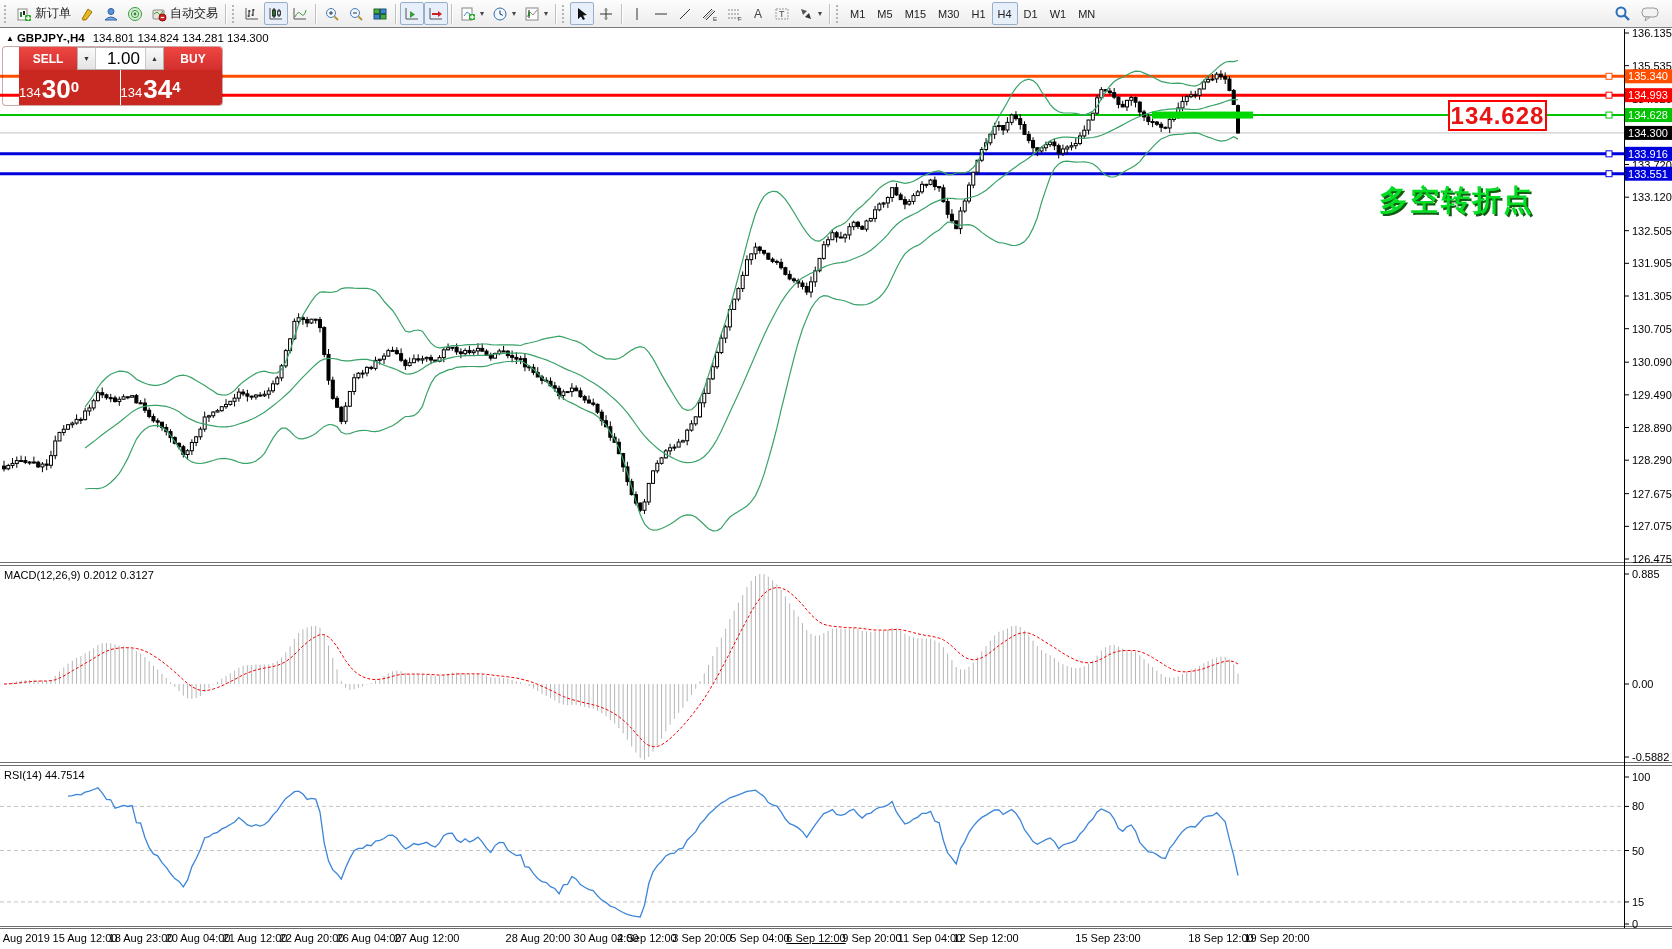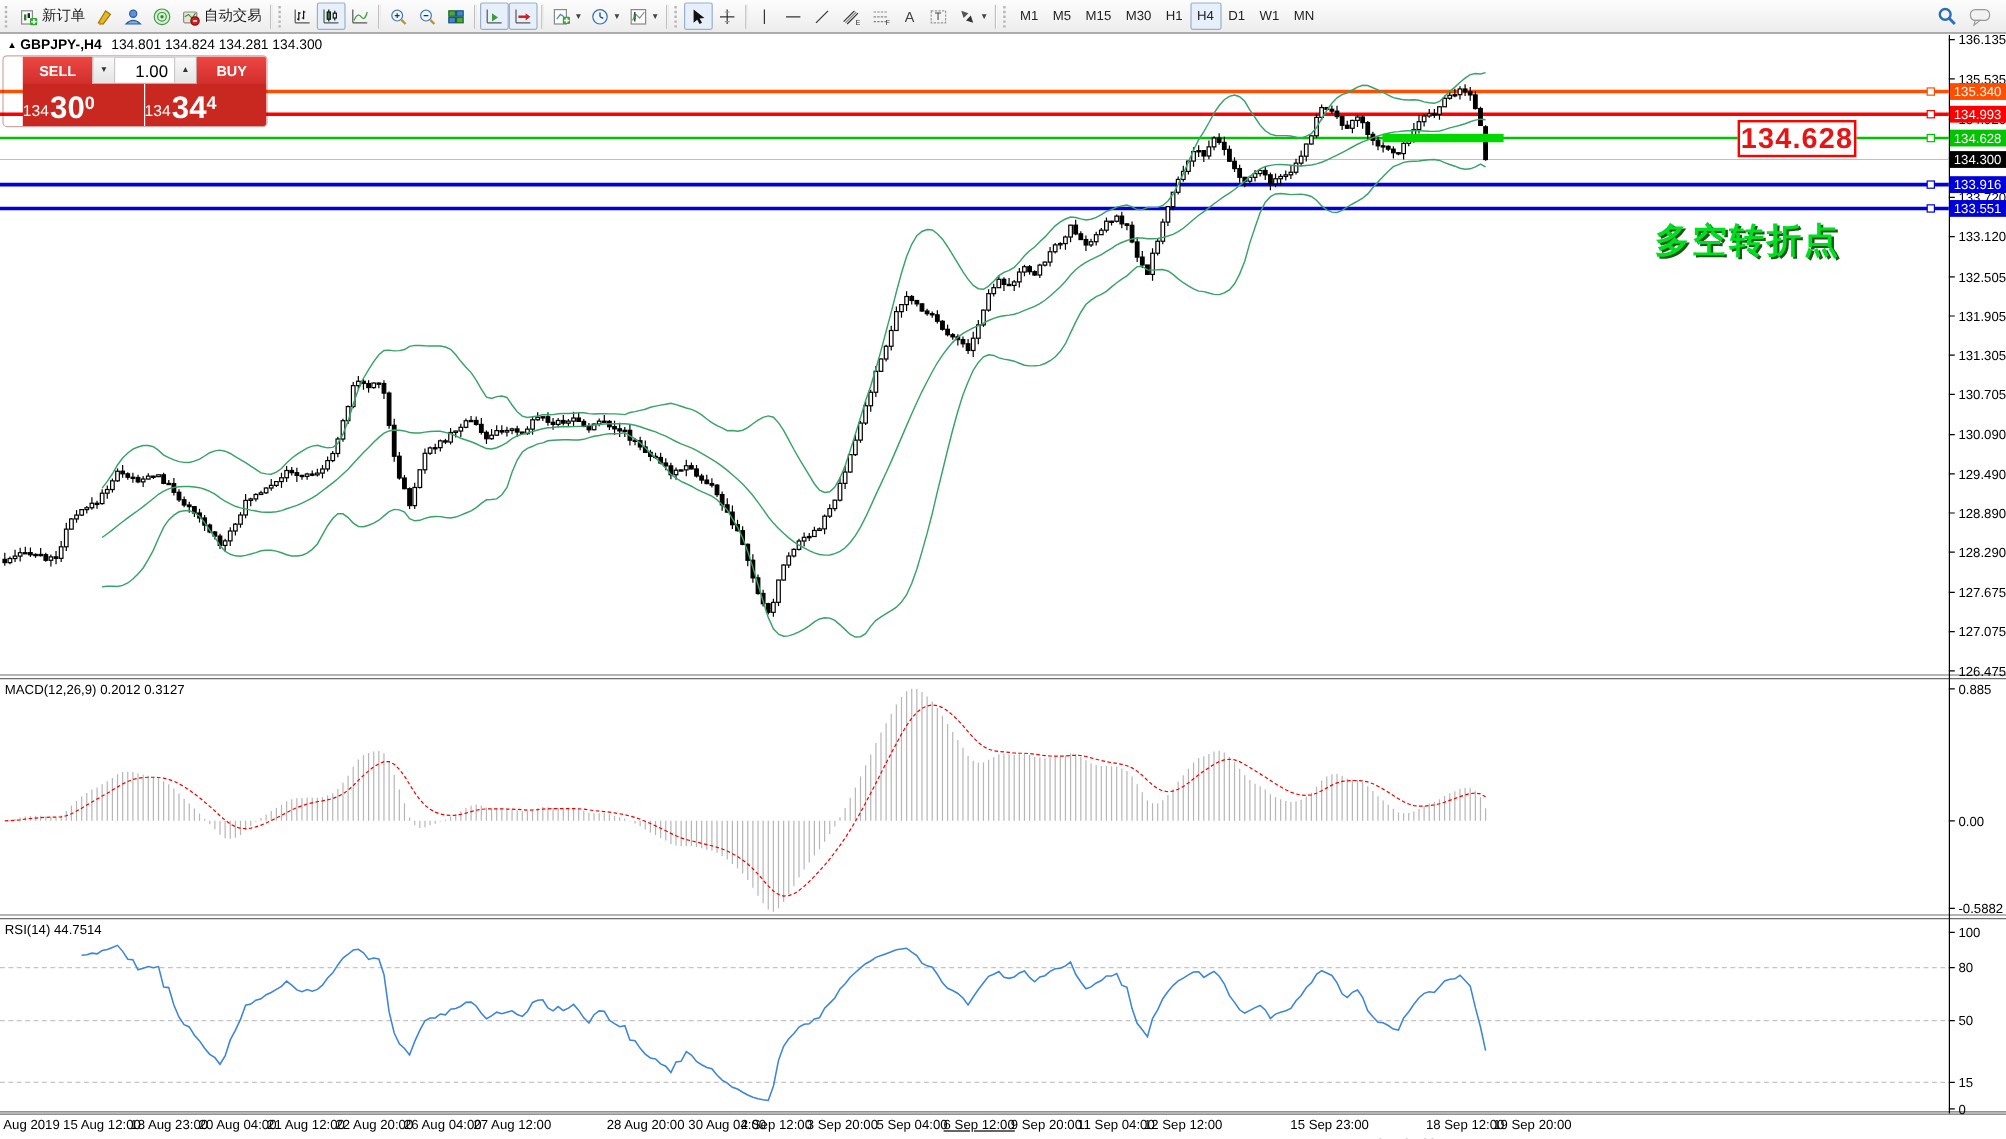--- a/index.html
+++ b/index.html
@@ -28,21 +28,21 @@
     box-shadow:0 0 0 1px rgba(120,0,0,.35);padding-left:16px;}
   .ocp-row1{display:flex;height:23px;background:#f3f3f3;}
   .btn-sell,.btn-buy{width:58px;color:#fff;font-size:12px;font-weight:bold;display:flex;
     align-items:center;justify-content:center;background:linear-gradient(#ee4643,#d22f2c);}
   .vol-wrap{flex:1;display:flex;background:#fff;border:1px solid #b0b0b0;box-sizing:border-box;}
   .spin{width:17px;background:linear-gradient(#fafafa,#e4e4e4);border:0;font-size:7px;color:#333;
     display:flex;align-items:center;justify-content:center;}
   .spin.left{border-right:1px solid #c9c9c9}
   .spin.right{border-left:1px solid #c9c9c9}
   .vol{flex:1;display:flex;align-items:center;justify-content:flex-end;padding-right:5px;
-    font-size:14px;color:#000;}
+    font-size:17px;color:#000;}
   .ocp-row2{display:flex;height:35px;background:#c8281f;}
   .px-cell{width:50%;display:flex;align-items:flex-end;color:#fff;
     padding-bottom:1px;box-sizing:border-box;}
   .px-cell.first{border-right:1px solid #ffffff;}
   .px-small{font-size:13px;line-height:22px;margin-right:1px;}
   .px-big{font-size:26px;font-weight:bold;line-height:30px;}
   .px-sup{font-size:15px;font-weight:bold;line-height:34px;align-self:flex-start;}
   
   .price-box{position:absolute;left:1448px;top:71px;width:95px;height:27px;background:#fff;
     border:2px solid #ff0000;color:#e81414;font-size:24px;font-weight:600;

